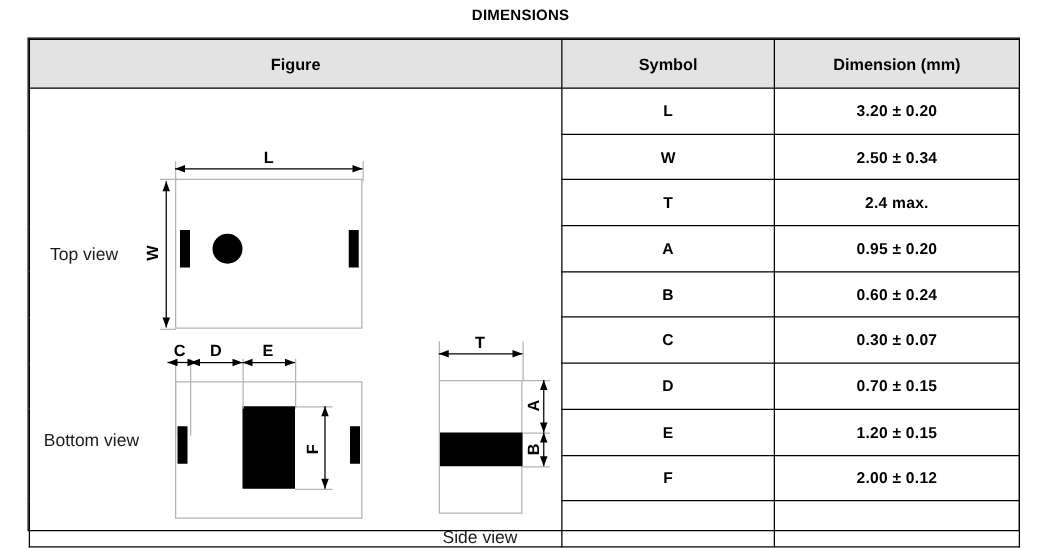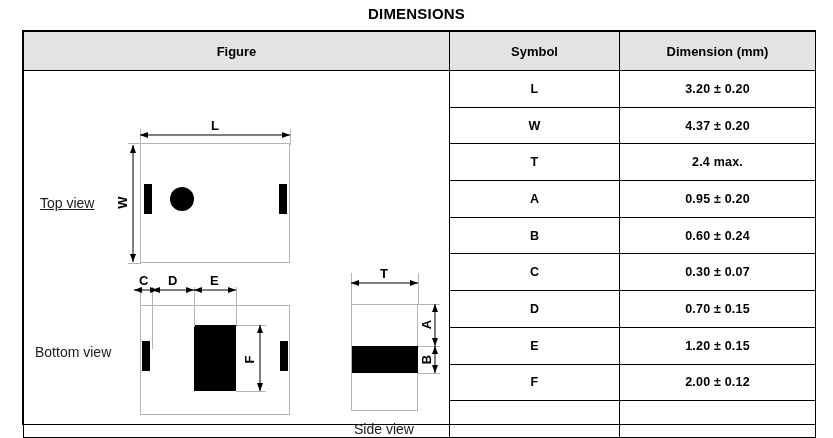--- a/index.html
+++ b/index.html
@@ -16,21 +16,21 @@
     color: #000000;
     overflow: hidden;
   }
 
   #page-title {
     position: absolute;
     left: 0;
     top: 5px;
     width: 833px;
     text-align: center;
-    font-size: 15px;
+    font-size: 12px;
     font-weight: bold;
     letter-spacing: 0.2px;
   }
 
   
   #dim-table {
     position: absolute;
     left: 22px;
     top: 30px;
     width: 794px;
@@ -144,21 +144,21 @@
         <th>Dimension (mm)</th>
       </tr>
     </thead>
     <tbody>
 
       <tr>
         <td class="figure-cell" rowspan="10">
 
           <div id="figure-canvas">
 
-            <div class="view-label" style="left:16px; top:124px;text-decoration:underline;">Top view</div>
+            <div class="view-label" style="left:16px; top:124px;">Top view</div>
 
             <div class="outline" style="left:116px; top:72px; width:150px; height:120px;"></div>
 
             <div class="pad" style="left:120px; top:113px; width:8px; height:30px;"></div>
             <div class="pad" style="left:255px; top:113px; width:8px; height:30px;"></div>
 
             <div class="dot" style="left:146px; top:116px; width:24px; height:24px;"></div>
 
             <div class="ext-line" style="left:116px; top:58px; width:1px; height:16px;"></div>
             <div class="ext-line" style="left:266px; top:58px; width:1px; height:16px;"></div>
@@ -249,21 +249,21 @@
 
             <div class="view-label" style="left:330px; top:350px;">Side view</div>
 
           </div>
         </td>
         <td class="sym">L</td>
         <td class="dim">3.20 ± 0.20</td>
       </tr>
       <tr>
         <td class="sym">W</td>
-        <td class="dim">4.37 ± 0.20</td>
+        <td class="dim">2.50 ± 0.34</td>
       </tr>
       <tr>
         <td class="sym">T</td>
         <td class="dim">2.4 max.</td>
       </tr>
       <tr>
         <td class="sym">A</td>
         <td class="dim">0.95 ± 0.20</td>
       </tr>
       <tr>

